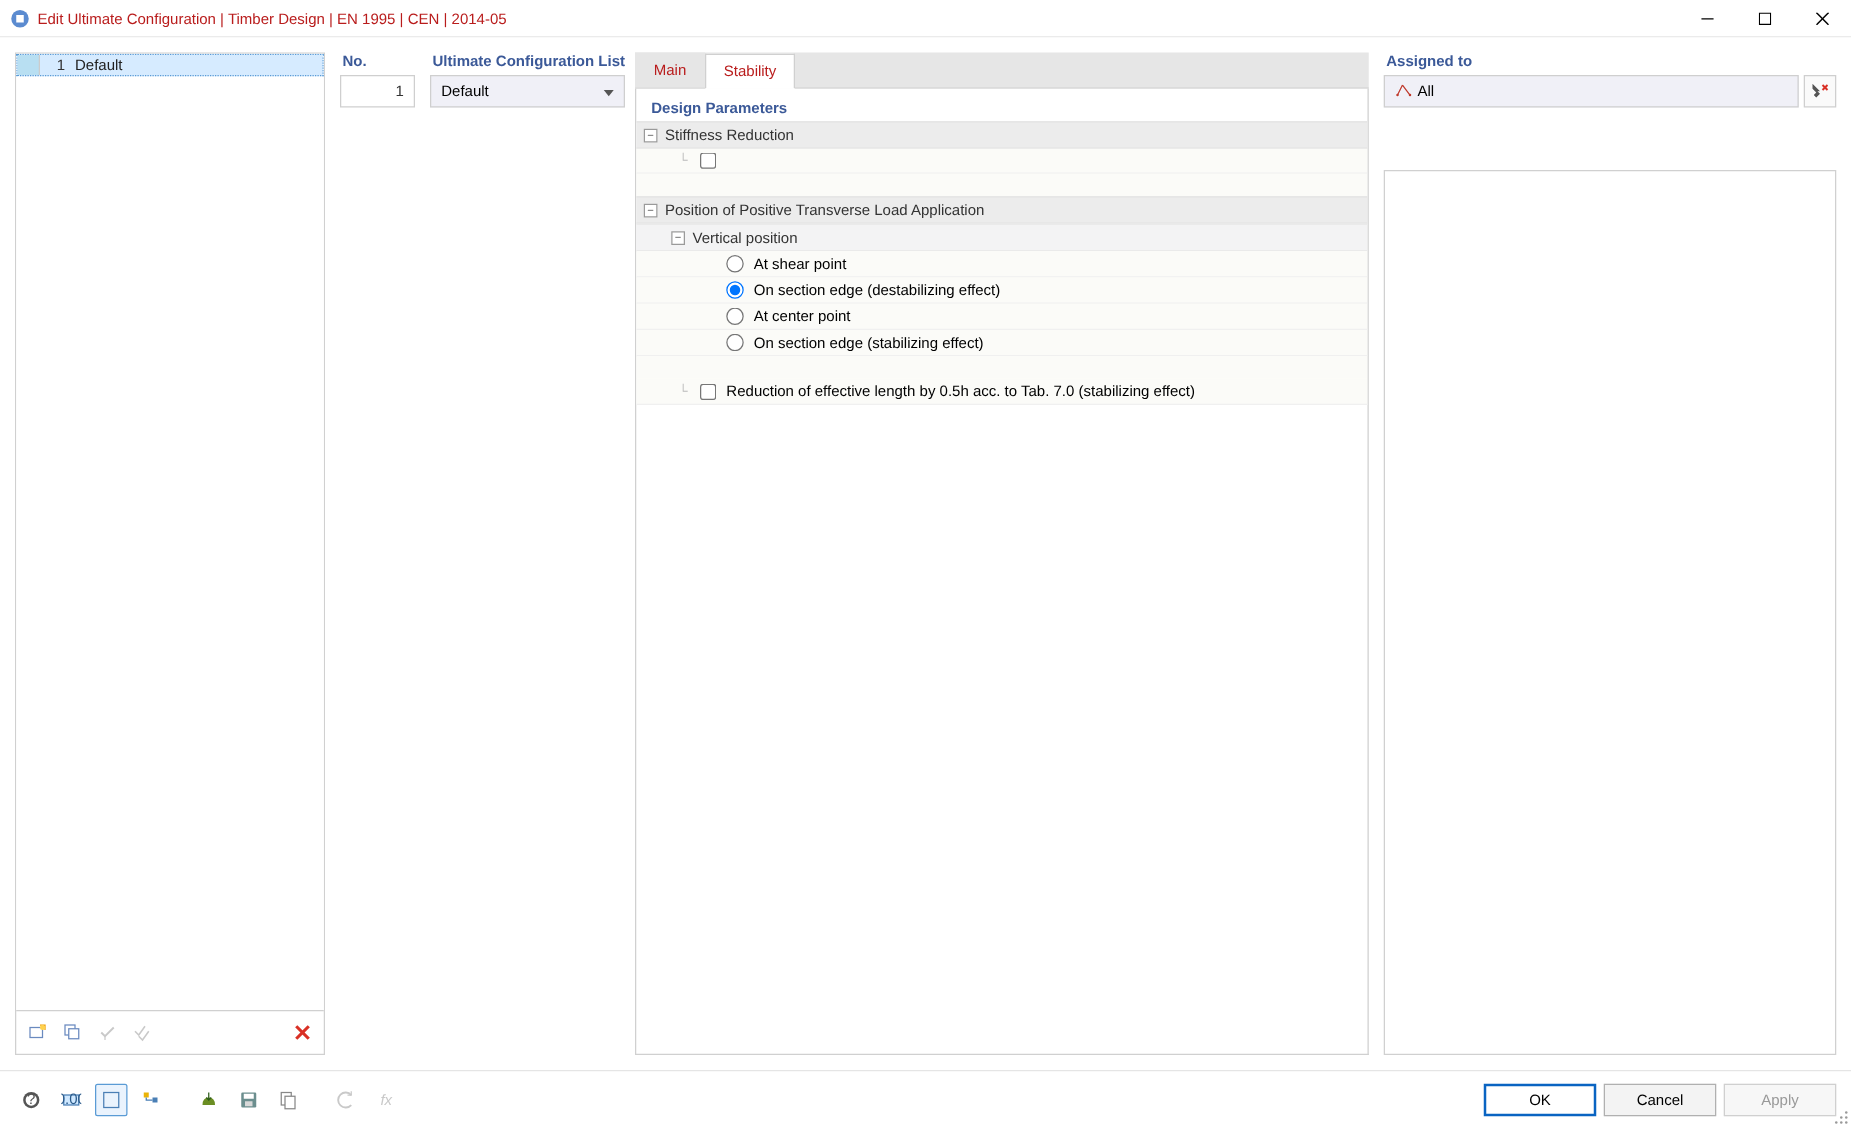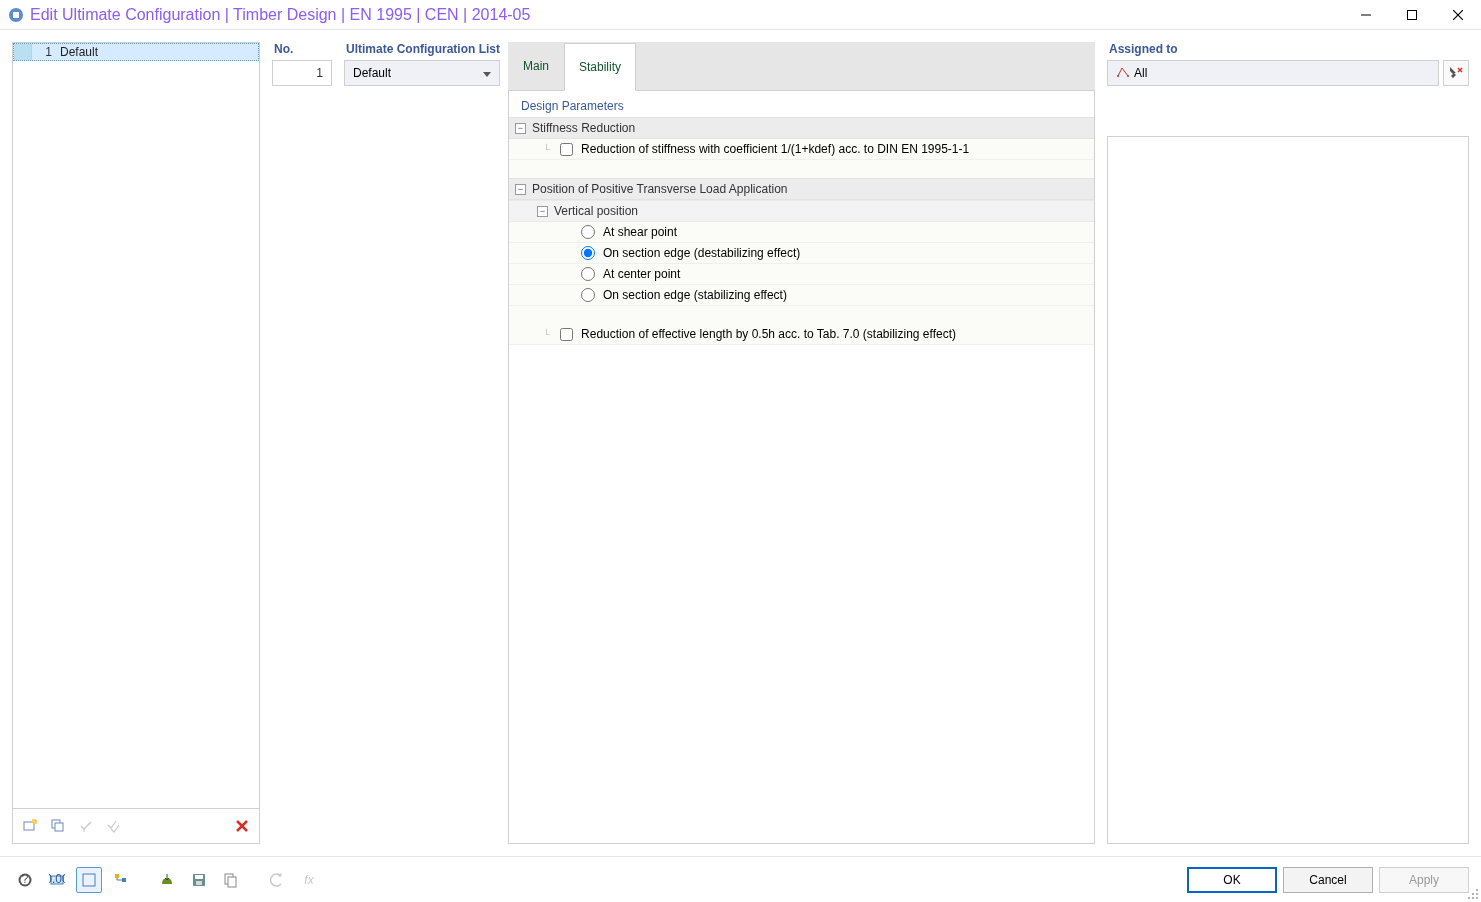--- a/index.html
+++ b/index.html
@@ -1,21 +1,21 @@
 <!DOCTYPE html>
 <html><head>
 <meta charset="utf-8">
 <style>
 * { box-sizing: border-box; margin: 0; padding: 0; font-family: "Segoe UI", Tahoma, sans-serif; font-size: 12px; }
 html, body { width: 1481px; height: 902px; background: #fff; overflow: hidden; }
 
 
 .titlebar { height: 30px; display: flex; align-items: center; padding-left: 8px; border-bottom: 1px solid #e5e5e5; }
 .titlebar .app-icon { width: 16px; height: 16px; margin-right: 6px; }
-.titlebar .title { font-size: 16px; color: #8b5cf6; }
+.titlebar .title { font-size: 12px; color: #b91c1c; }
 .titlebar .win-controls { margin-left: auto; display: flex; height: 100%; }
 .titlebar .win-btn { width: 46px; height: 30px; display: flex; align-items: center; justify-content: center; cursor: pointer; }
 .titlebar .win-btn svg { width: 10px; height: 10px; }
 
 
 .workspace { display: flex; height: calc(100% - 30px - 46px); padding: 12px; gap: 12px; background: #fff; }
 
 
 .left-col { width: 248px; display: flex; flex-direction: column; border: 1px solid #d0d0d0; }
 .left-col .list-header { font-weight: 600; color: #3b5998; font-size: 12px; padding: 6px 8px; background: #fff; }
@@ -36,26 +36,26 @@
 .field-block { display: flex; flex-direction: column; gap: 4px; }
 .field-block.no { width: 60px; }
 .field-block.name { flex: 1; }
 .field-label { color: #3b5998; font-weight: 600; font-size: 12px; padding-left: 2px; }
 .num-input { height: 26px; border: 1px solid #cfcfcf; background: #fff; text-align: right; padding-right: 8px; color: #333; }
 .name-select { height: 26px; border: 1px solid #cfcfcf; background: #f0f0f7; display: flex; align-items: center; padding: 0 8px; position: relative; }
 .name-select .chev { position: absolute; right: 8px; top: 50%; transform: translateY(-50%); }
 
 
 .tabs { display: flex; border-bottom: 1px solid #d0d0d0; gap: 0; background: #e6e6e6; }
-.tab { padding: 16px 14px; border: 1px solid transparent; border-bottom: none; color: #14532d; cursor: pointer; background: #e6e6e6; }
+.tab { padding: 6px 14px; border: 1px solid transparent; border-bottom: none; color: #b91c1c; cursor: pointer; background: #e6e6e6; }
 .tab.active { background: #fff; border-color: #d0d0d0; border-bottom: 1px solid #fff; position: relative; top: 1px; }
 
 
 .tab-content { flex: 1; border: 1px solid #d0d0d0; border-top: none; background: #fff; overflow: auto; }
-.section-title { color: #3b5998; font-weight: 400; padding: 8px 12px 4px; }
+.section-title { color: #3b5998; font-weight: 700; padding: 8px 12px 4px; }
 .group-header { background: #ececec; color: #333; padding: 3px 6px; display: flex; align-items: center; gap: 6px; border-top: 1px solid #e2e2e2; border-bottom: 1px solid #e2e2e2; }
 .group-header .gh-text { }
 .sub-header { background: #f3f3f4; color: #333; padding: 3px 6px 3px 28px; display: flex; align-items: center; gap: 6px; border-top: 1px solid #eaeaea; border-bottom: 1px solid #eaeaea; }
 .row-item { display: flex; align-items: center; gap: 8px; padding: 3px 8px 3px 50px; background: #fbfbf8; border-bottom: 1px solid #f0f0f0; }
 .row-item.level1 { padding-left: 50px; }
 .row-item.level2 { padding-left: 72px; }
 .tree-connector { color: #bbb; font-size: 10px; margin-left: -16px; margin-right: 2px; }
 input[type=checkbox] { width: 13px; height: 13px; }
 input[type=radio] { width: 14px; height: 14px; }
 .gap-row { height: 18px; background: #fbfbf8; }
@@ -177,21 +177,20 @@
       <div class="tab-content">
         <div class="section-title">Design Parameters</div>
 
         <div class="group-header">
           <span class="expander">−</span>
           <span class="gh-text">Stiffness Reduction</span>
         </div>
         <div class="row-item level1">
           <span class="tree-connector">└</span>
           <input type="checkbox" style="">
-          <span>Reduction of stiffness with coefficient 1/(1+kdef) acc. to DIN EN 1995-1-1</span>
         </div>
         <div class="gap-row"></div>
 
         <div class="group-header">
           <span class="expander">−</span>
           <span class="gh-text">Position of Positive Transverse Load Application</span>
         </div>
         <div class="sub-header">
           <span class="expander">−</span>
           <span>Vertical position</span>

